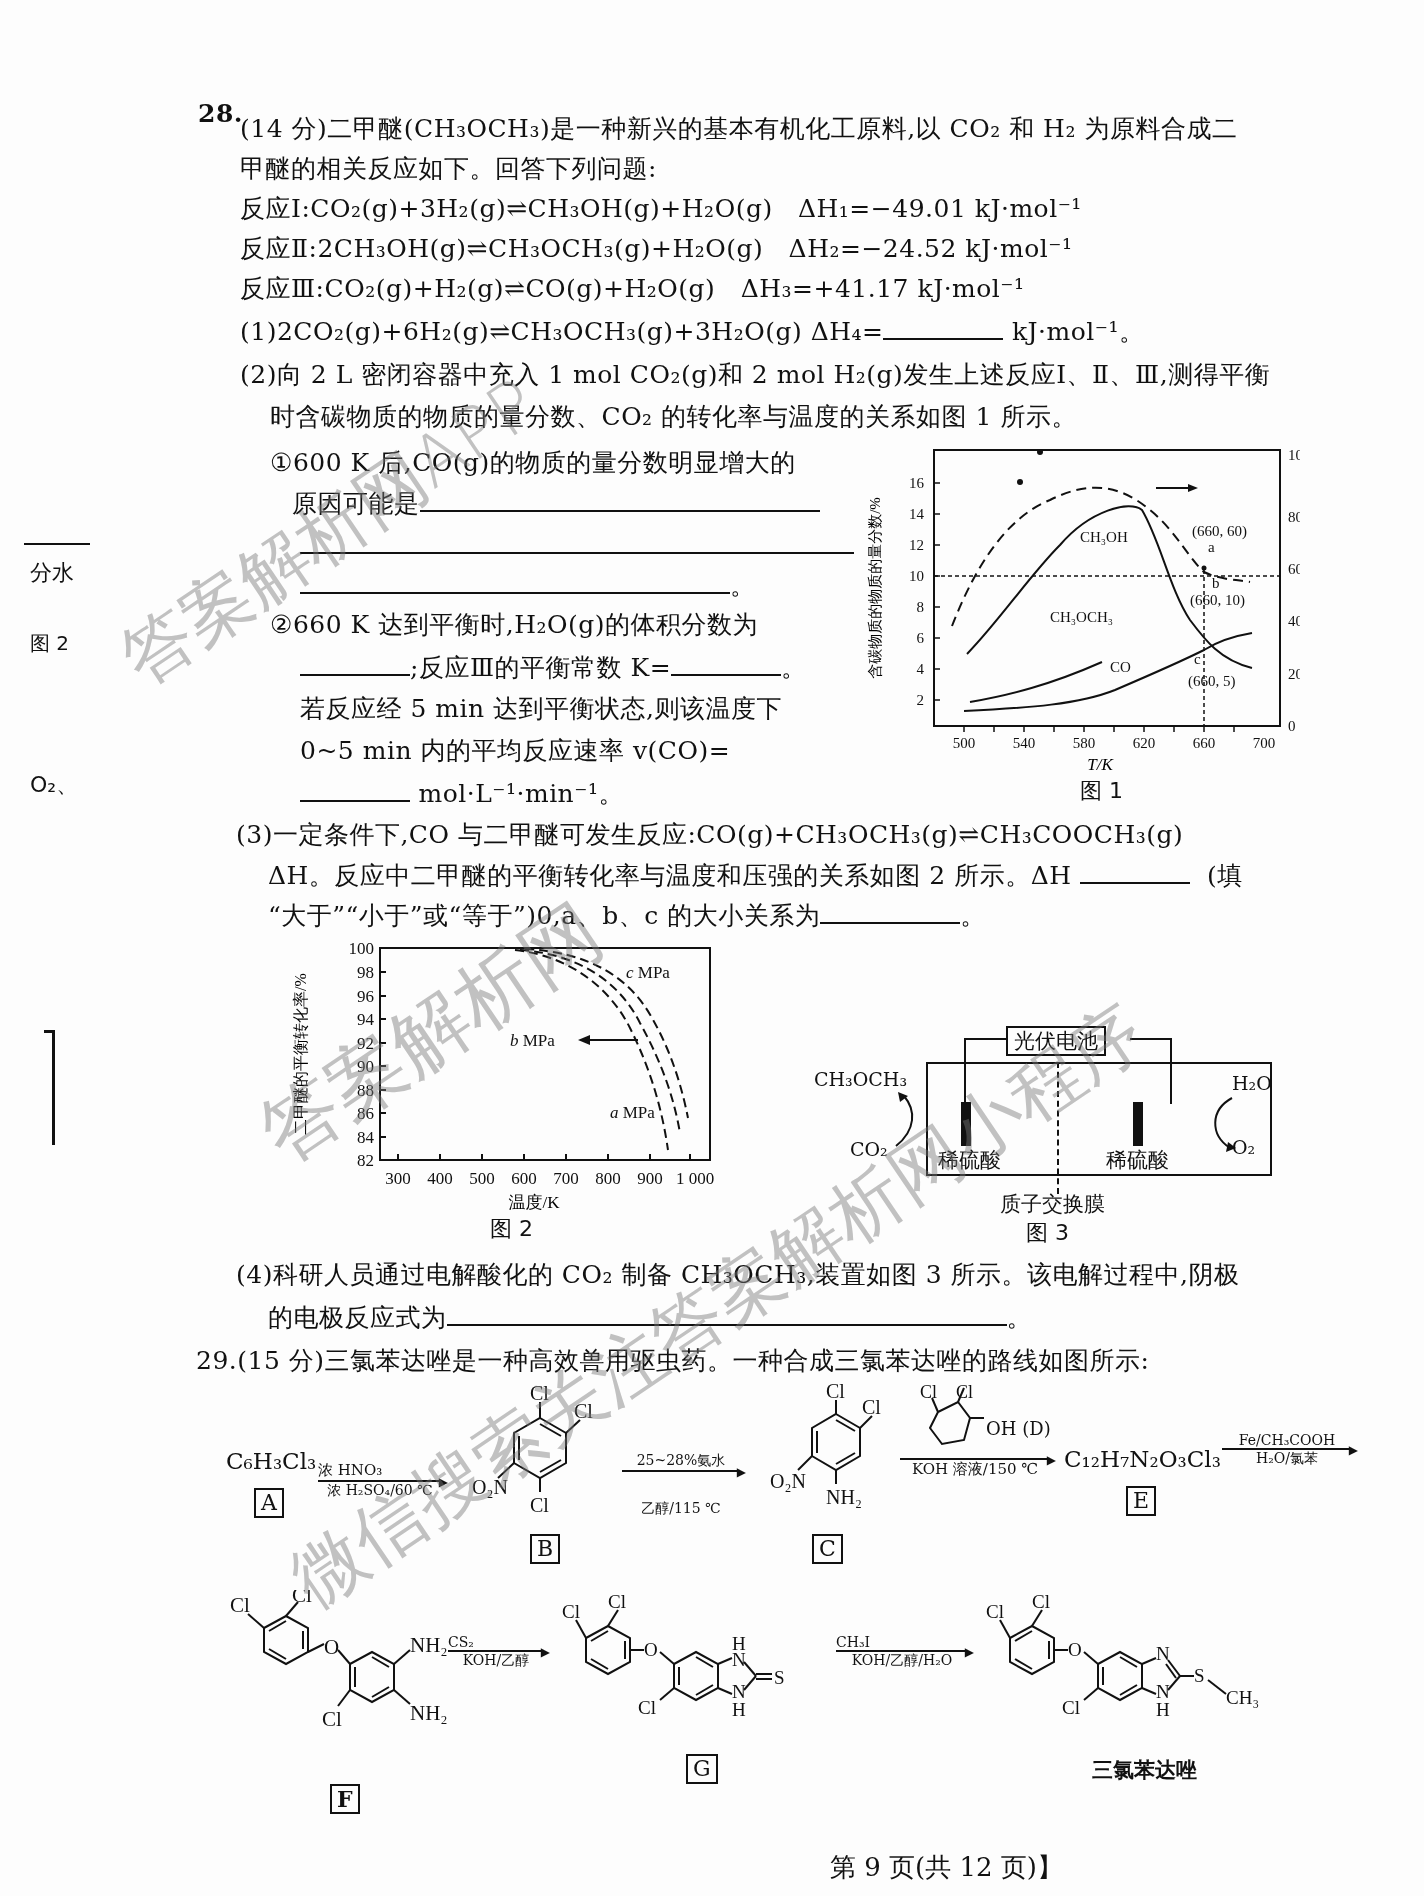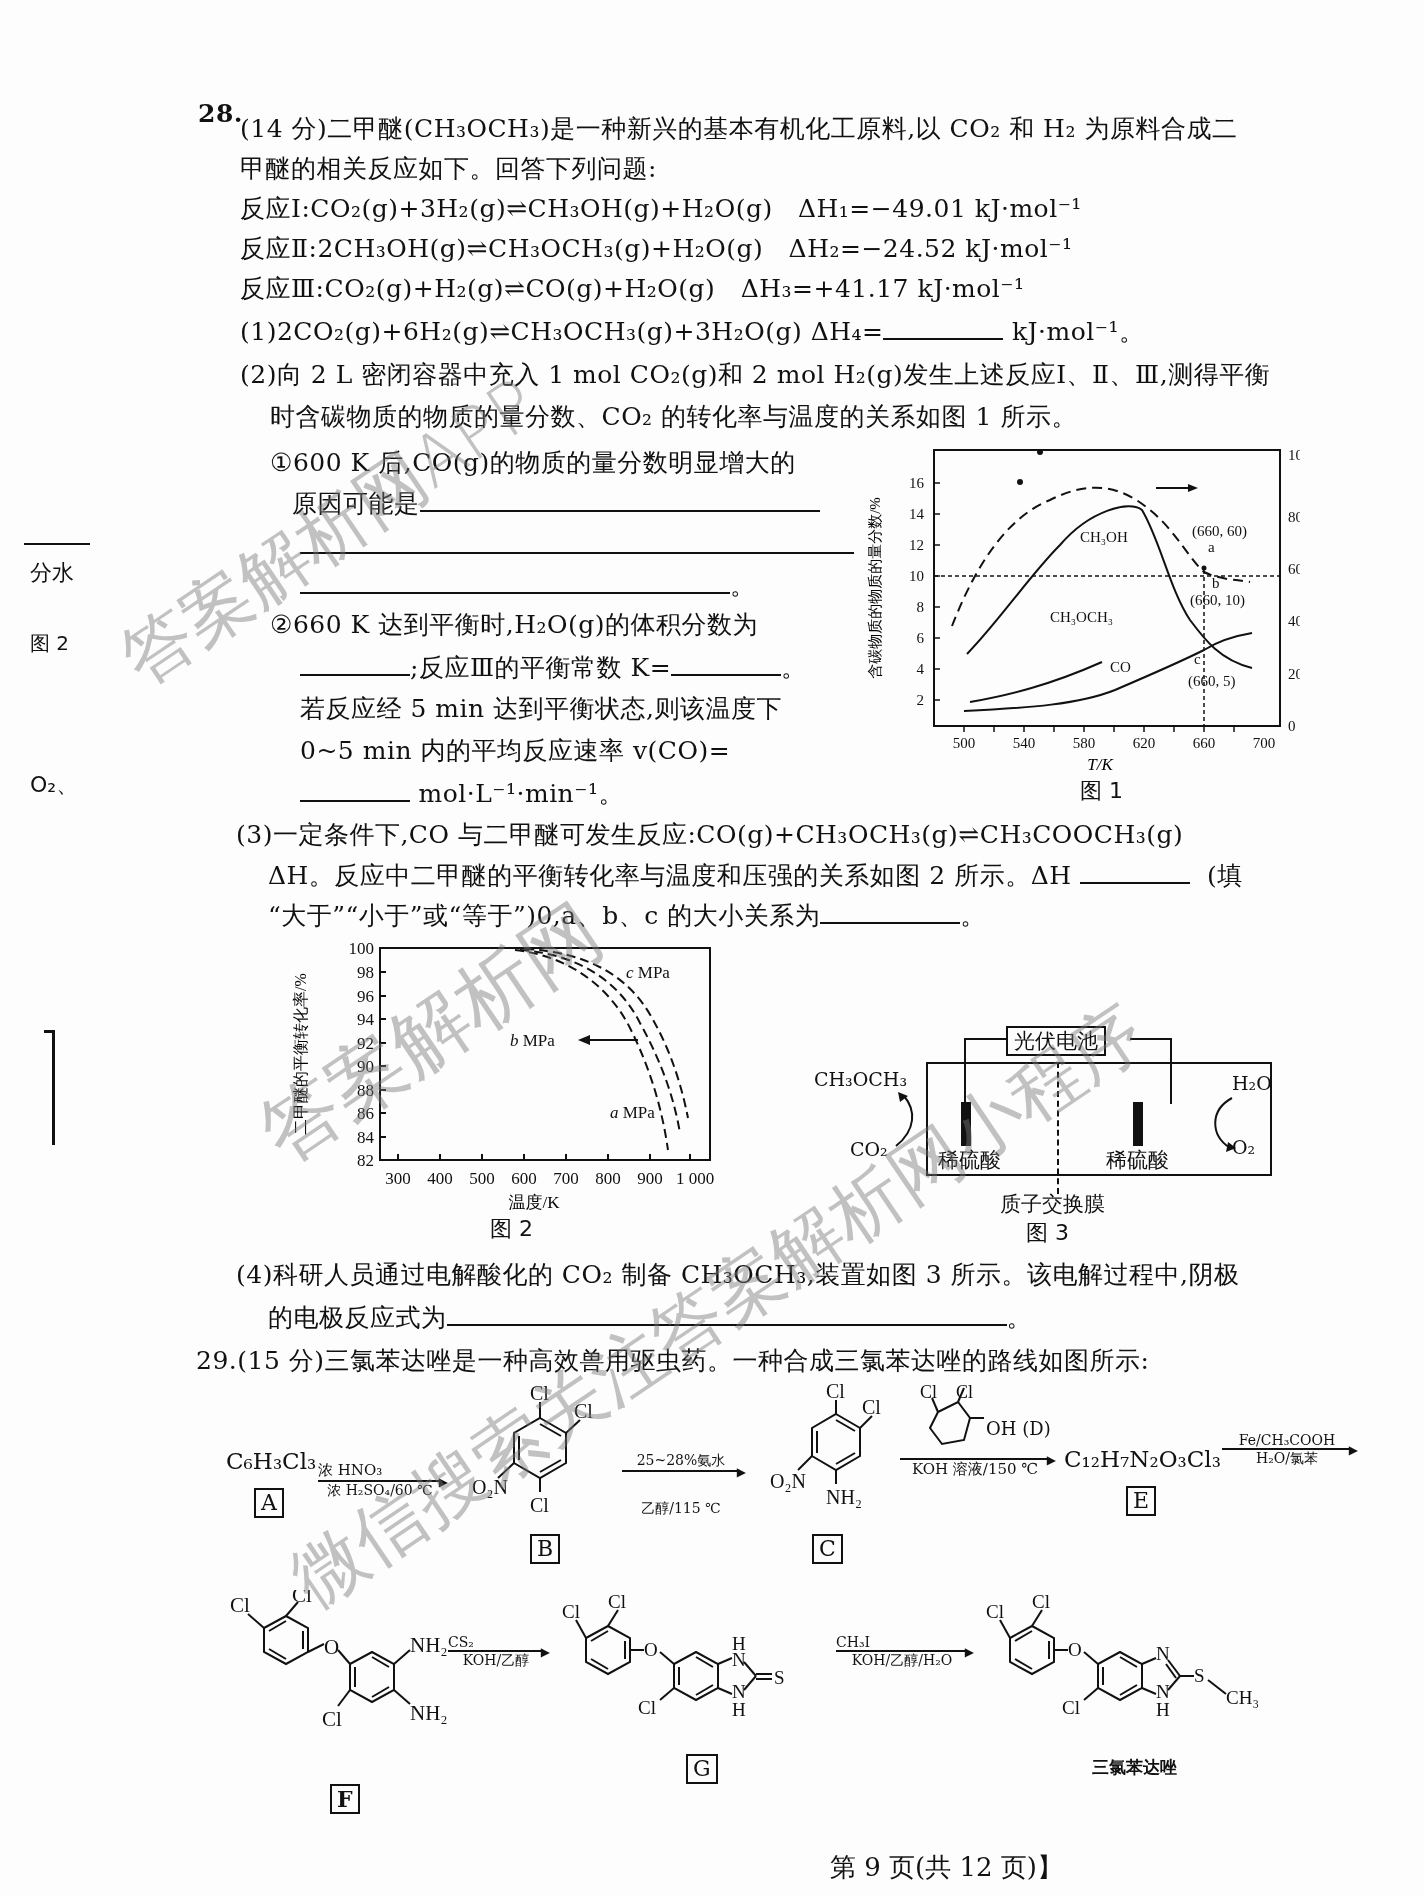--- a/index.html
+++ b/index.html
@@ -450,19 +450,19 @@
       <text x="52" y="18">Cl</text>
       <text x="88" y="66">O</text>
       <text x="82" y="124">Cl</text>
     <text x="176" y="70">N</text>
       <text x="176" y="108">N</text>
       <text x="176" y="126">H</text>
     <text x="214" y="92">S</text>
       <text x="246" y="114">CH₃</text>
   </g>
 </svg>
-<div class="abs" style="left:1092px;top:1756px;font-size:17px;font-weight:bold;font-family:Liberation Serif, serif;">三氯苯达唑</div>
+<div class="abs" style="left:1092px;top:1756px;font-size:21px;font-weight:bold;font-family:Liberation Serif, serif;">三氯苯达唑</div>
 
 <div class="abs" style="left:830px;top:1850px;font-size:26px;">第 9 页(共 12 页)】</div>
 
 <div class="wm" style="left:130px;top:620px;font-size:70px;transform:rotate(-34deg);">答案解析网APP</div>
 <div class="wm" style="left:270px;top:1090px;font-size:78px;transform:rotate(-34deg);">答案解析网</div>
 <div class="wm" style="left:300px;top:1540px;font-size:72px;transform:rotate(-34deg);">微信搜索关注答案解析网小程序</div>
 
 </body></html>

